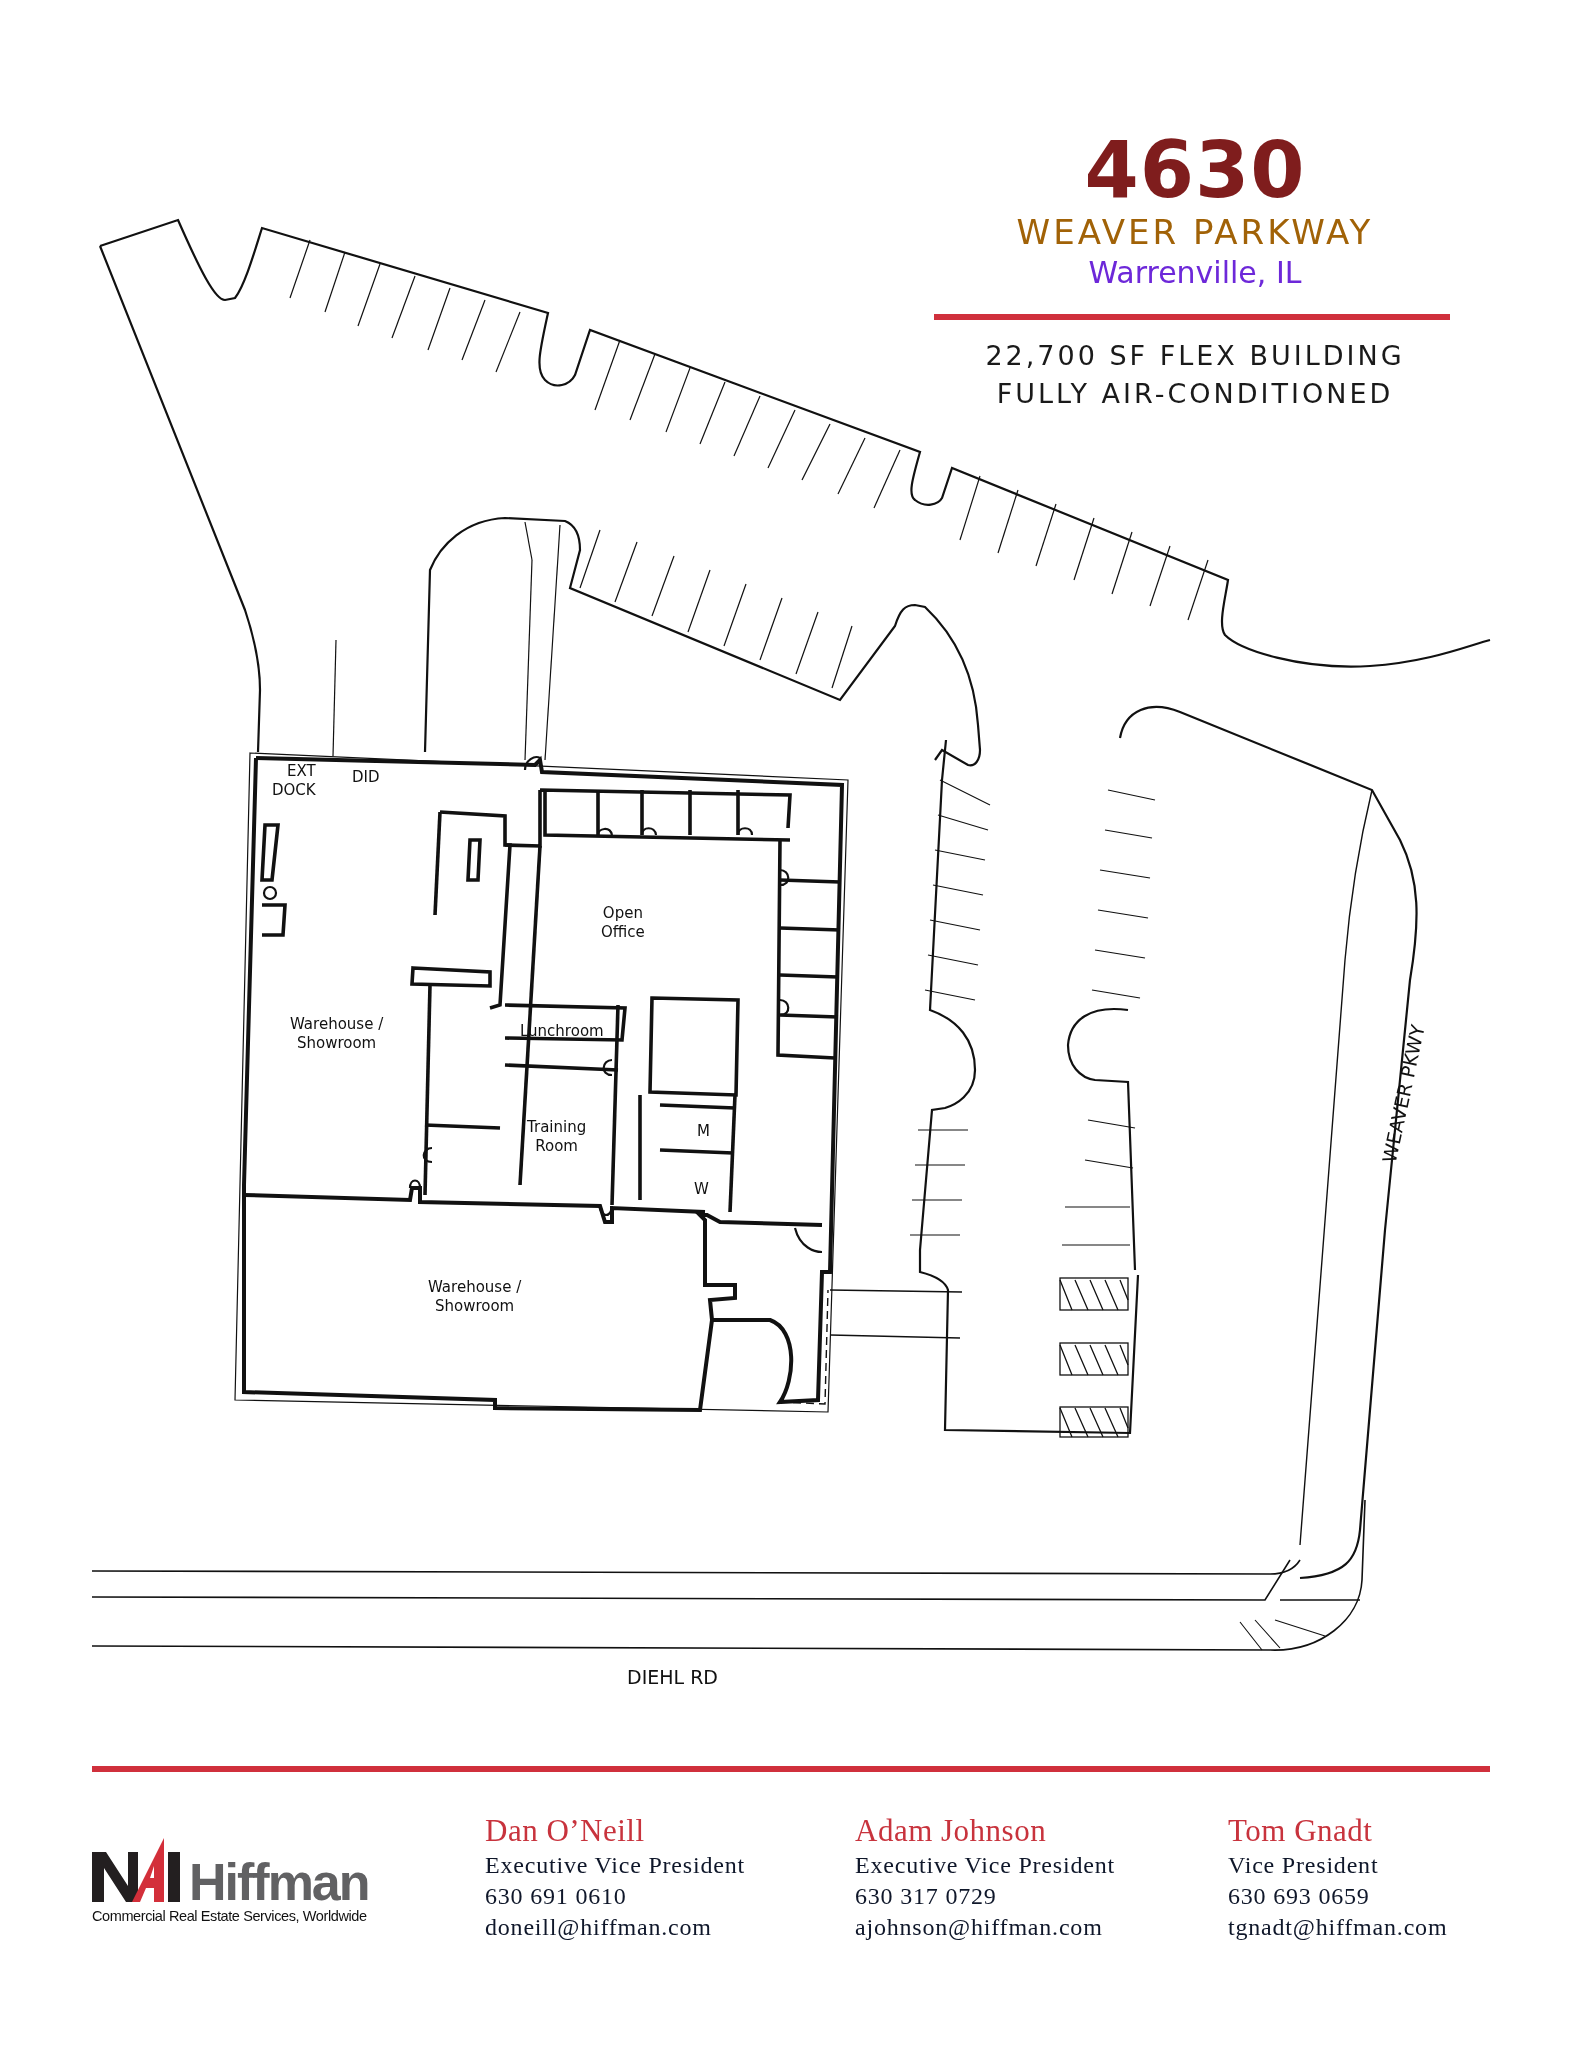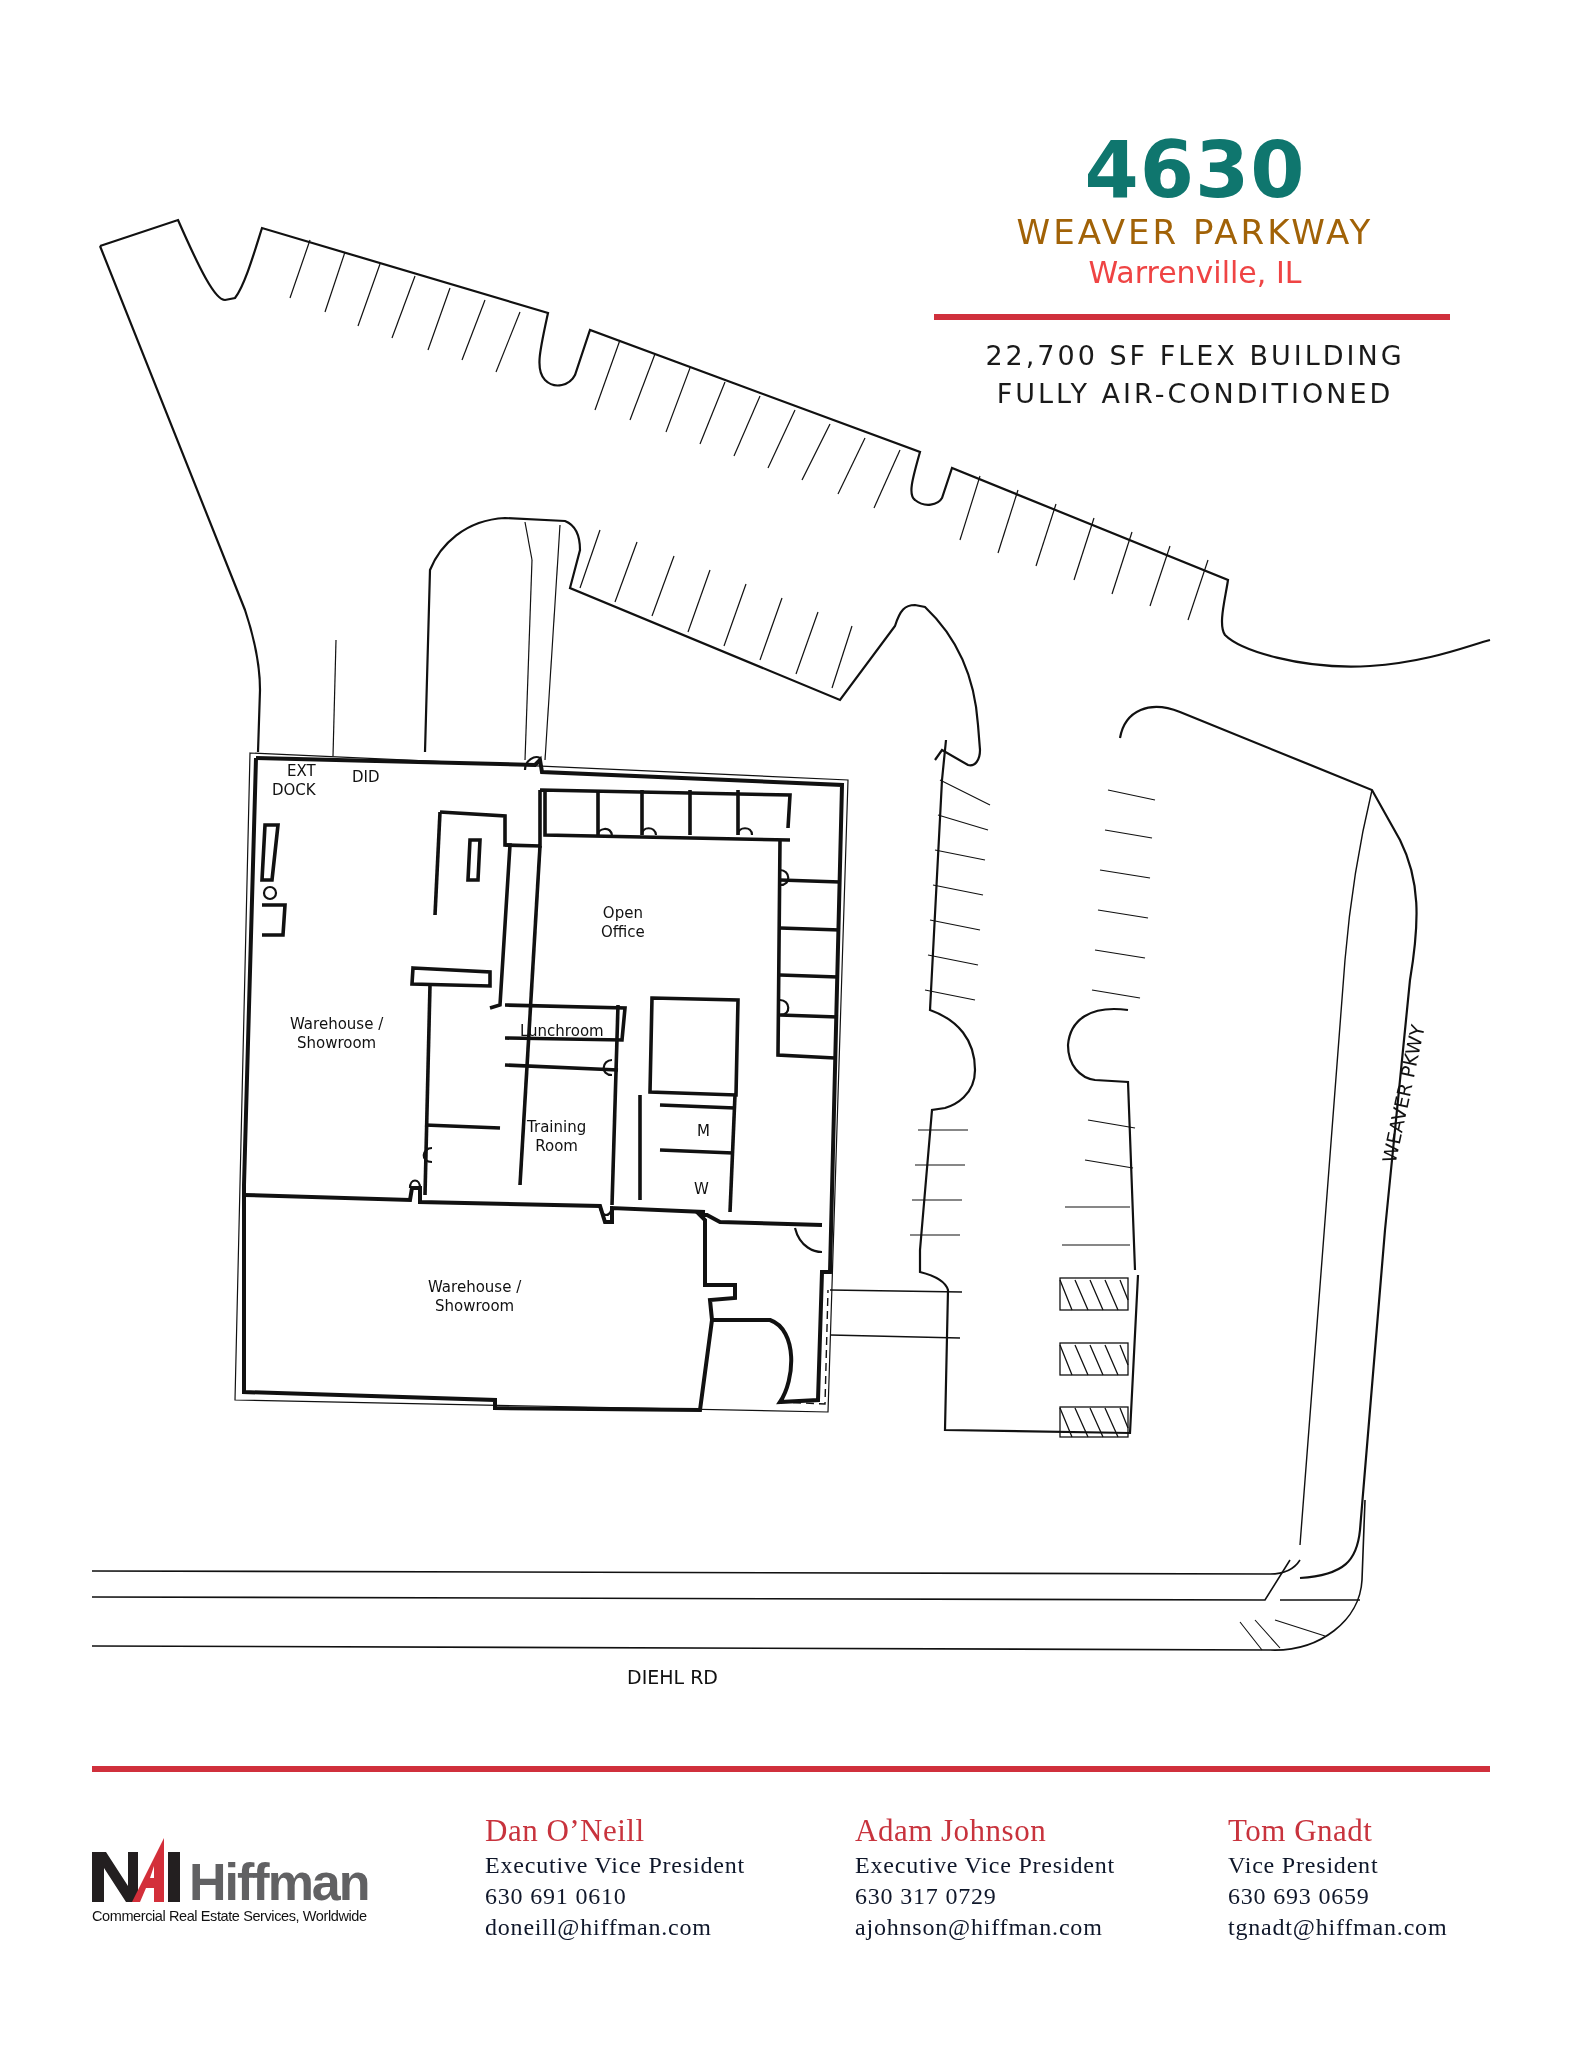--- a/index.html
+++ b/index.html
@@ -1,20 +1,20 @@
 <!DOCTYPE html>
 <html><head>
 <meta charset="utf-8">
 <style>
   html, body { margin:0; padding:0; background:#ffffff; }
   body { width:1583px; height:2048px; position:relative; overflow:hidden; font-family:"Liberation Sans", sans-serif; color:#1a1a1a; }
   .hdr { position:absolute; left:930px; top:128px; width:530px; text-align:center; }
-  .hdr .num { font-family:"DejaVu Sans", sans-serif; font-weight:bold; font-size:78px; line-height:84px; color:#0f766e; letter-spacing:1px; }
+  .hdr .num { font-family:"DejaVu Sans", sans-serif; font-weight:bold; font-size:78px; line-height:84px; color:#7f1d1d; letter-spacing:1px; }
   .hdr .street { font-family:"DejaVu Sans", sans-serif; font-size:34px; line-height:40px; color:#a16207; letter-spacing:3px; margin-top:0px; }
-  .hdr .city { font-family:"DejaVu Sans", sans-serif; font-size:30px; line-height:38px; color:#ef4444; margin-top:2px; }
+  .hdr .city { font-family:"DejaVu Sans", sans-serif; font-size:30px; line-height:38px; color:#6d28d9; margin-top:2px; }
   .hdr-rule { position:absolute; left:934px; top:314px; width:516px; height:6px; background:#d0303c; }
   .feat { position:absolute; left:930px; top:337px; width:530px; text-align:center; font-family:"DejaVu Sans", sans-serif; font-size:27px; line-height:38px; letter-spacing:3px; color:#1a1a1a; }
   .plan { position:absolute; left:0; top:0; width:1583px; height:1720px; }
   .lbl { position:absolute; font-family:"DejaVu Sans", sans-serif; font-size:15px; line-height:19px; color:#111; text-align:center; white-space:nowrap; }
   .road-lbl { position:absolute; font-family:"DejaVu Sans", sans-serif; font-size:19px; color:#111; }
   .foot-rule { position:absolute; left:92px; top:1766px; width:1398px; height:6px; background:#d0303c; }
   .logo { position:absolute; left:92px; top:1838px; width:320px; height:90px; }
   .logo .mark { position:absolute; left:0; top:0; }
   .logo .hiff { position:absolute; left:97px; top:16px; font-family:"Liberation Sans", sans-serif; font-weight:bold; font-size:52px; line-height:56px; color:#616163; letter-spacing:-2px; }
   .logo .tag { position:absolute; left:0; top:70px; font-family:"Liberation Sans", sans-serif; font-size:14.5px; color:#111; letter-spacing:-0.4px; white-space:nowrap; }

